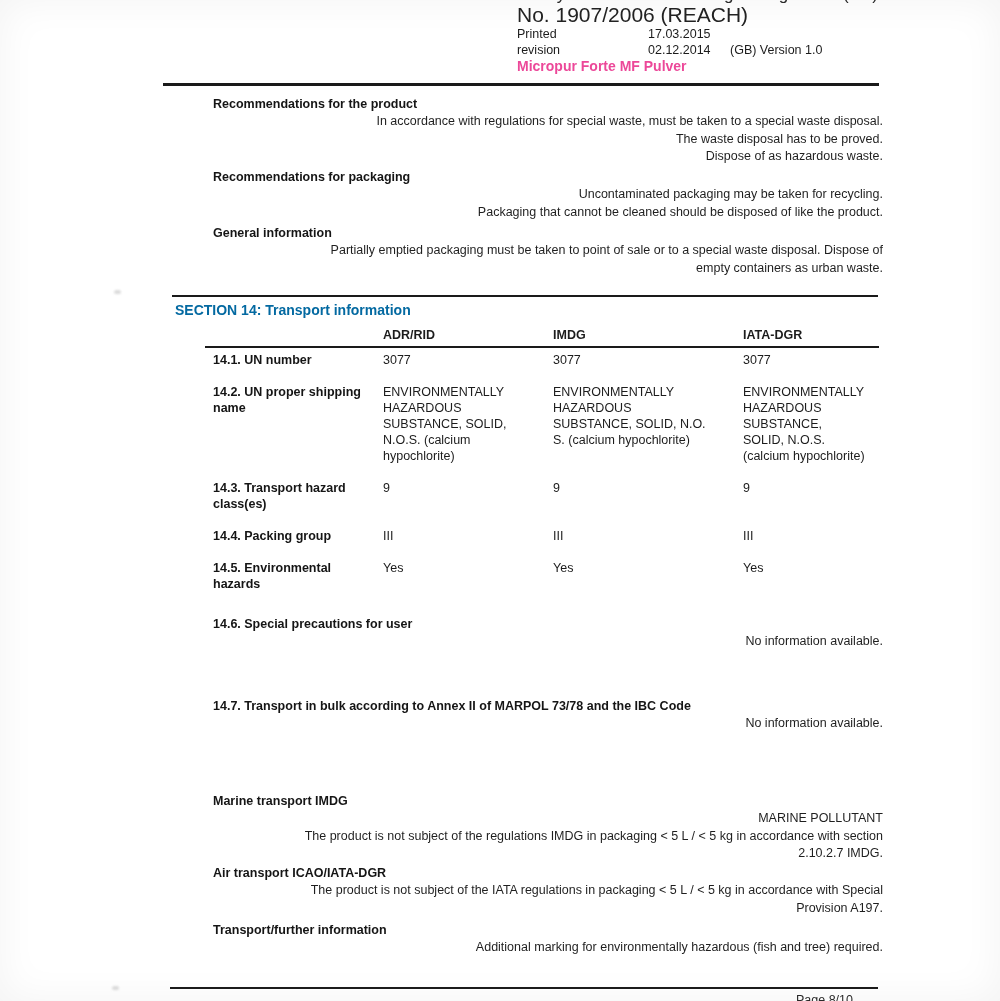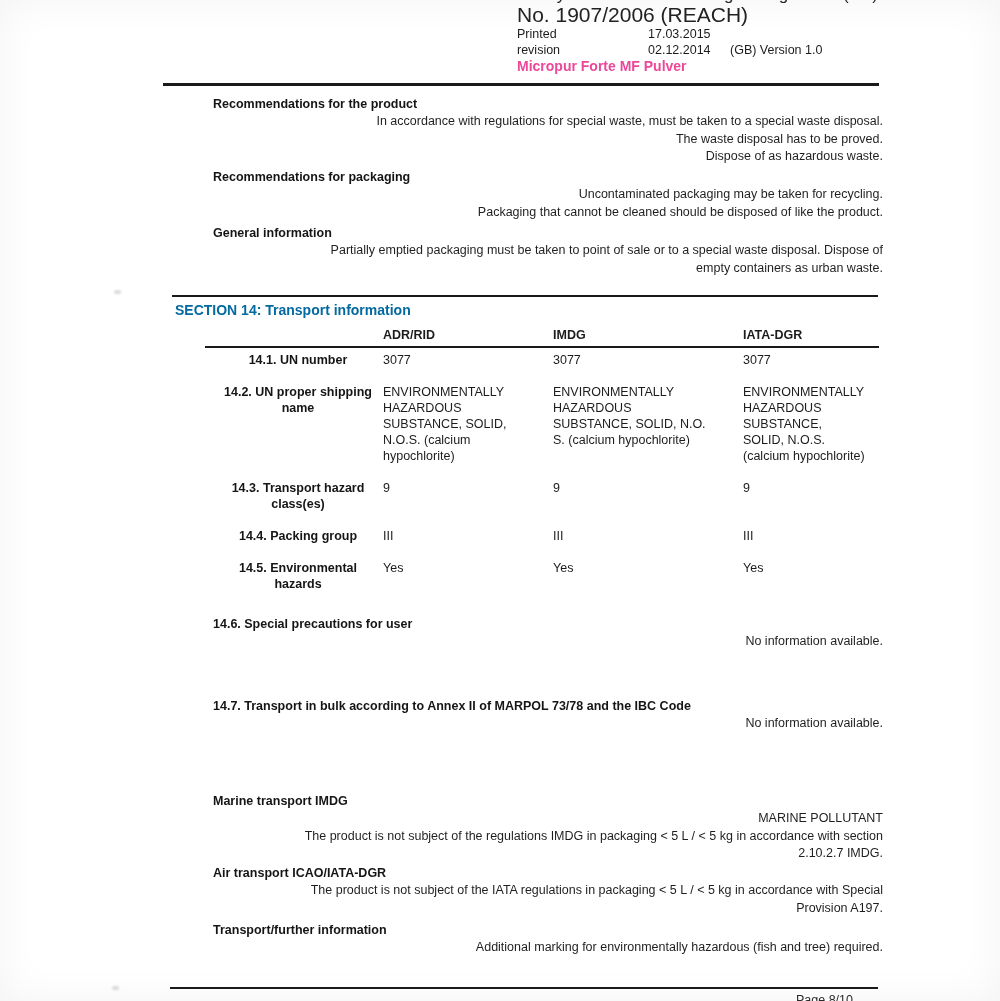--- a/index.html
+++ b/index.html
@@ -48,21 +48,21 @@
   .b-air            { top: 864px; }
   .b-further        { top: 921px; }
   
   .s14-heading { position: absolute; left: 175px; top: 302px; font-size: 14px; font-weight: bold; color: #0369a1; }
   .trow {
     position: absolute; left: 213px; width: 680px;
     display: grid; grid-template-columns: 170px 170px 190px 142px;
     font-size: 12.5px; line-height: 16px;
   }
   .trow .cell { white-space: pre; }
-  .trow .lbl  { font-weight: bold; color: #151515; text-align: center; }
+  .trow .lbl  { font-weight: bold; color: #151515; }
   .trow-head  { top: 327px; font-weight: bold; }
   .trow-1 { top: 352px; }
   .trow-2 { top: 384px; }
   .trow-3 { top: 480px; }
   .trow-4 { top: 528px; }
   .trow-5 { top: 560px; }
   
   .page-number { position: absolute; left: 796px; top: 993px; font-size: 12.5px; color: #2a2a2a; }
   
   .smudge { position: absolute; width: 7px; height: 4px; background: #c9c9c9; border-radius: 50%; filter: blur(1px); opacity: .7; }

